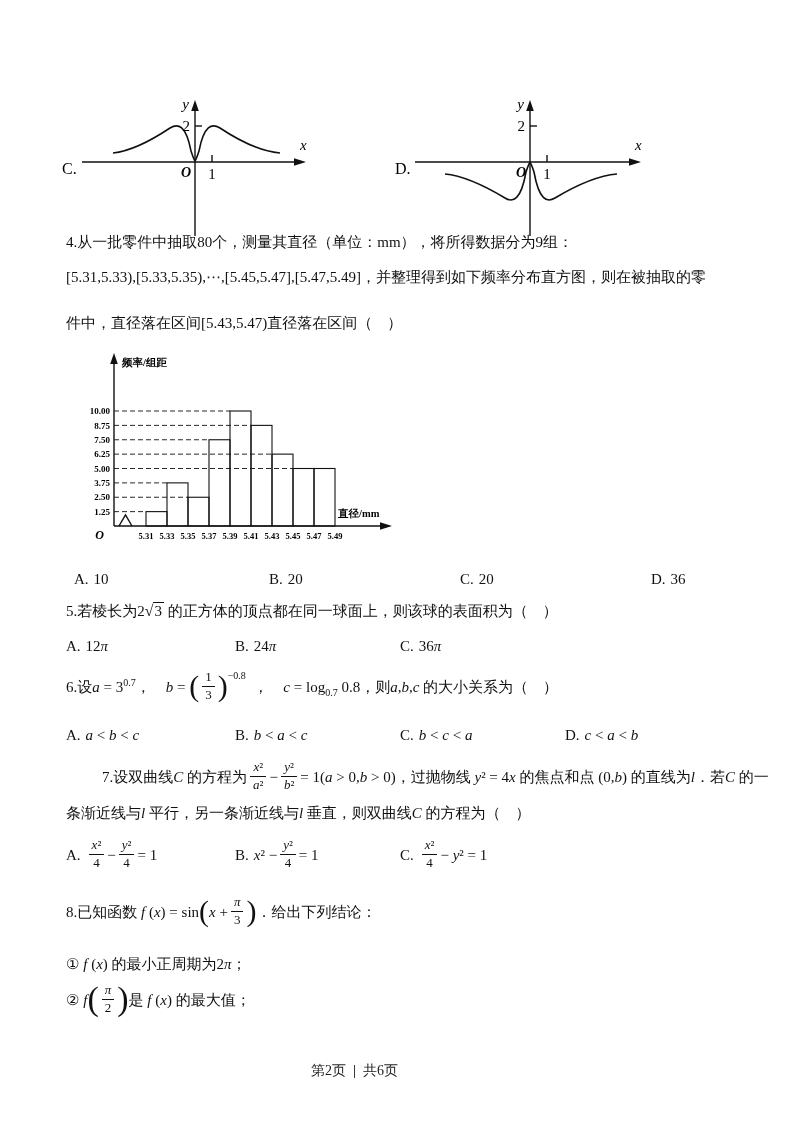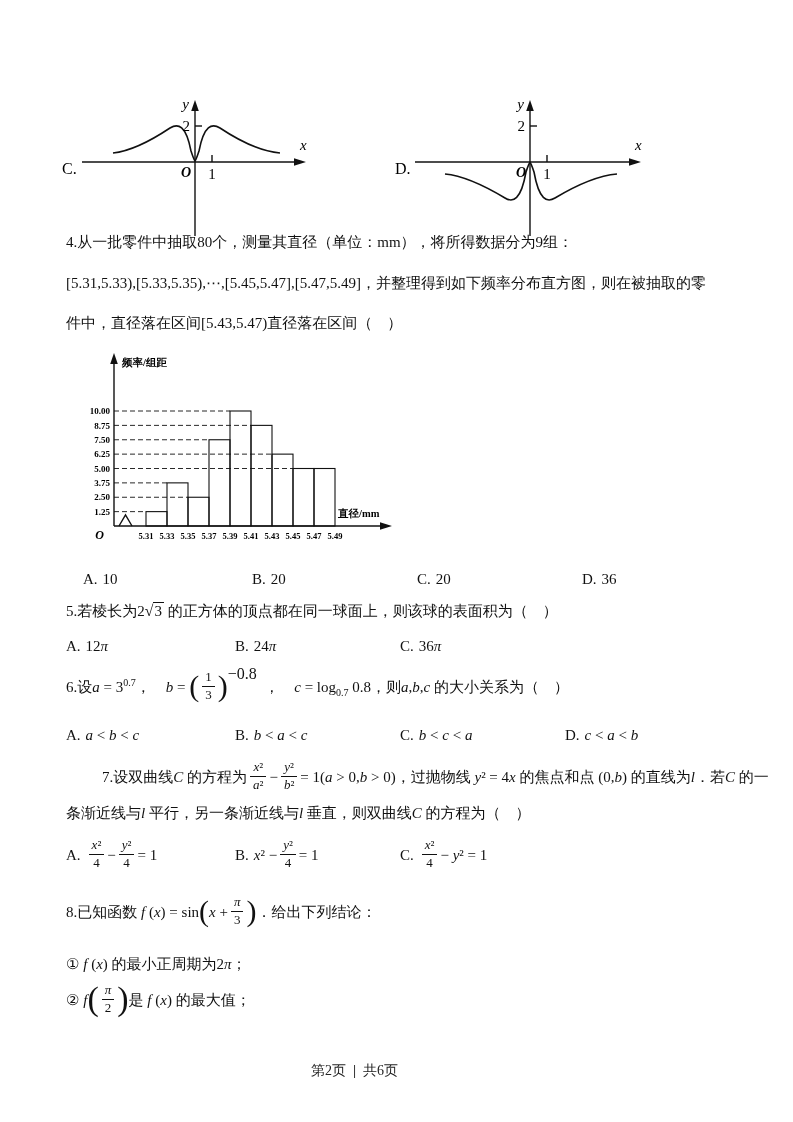--- a/index.html
+++ b/index.html
@@ -14,21 +14,21 @@
   .opt{white-space:nowrap;}
   .opt .k{margin-right:5px;}
   i{font-family:"Liberation Serif","DejaVu Serif",serif;}
   sup{font-size:10px;}
   sub,.lsub{font-size:10px;}
   .frac{display:inline-block;vertical-align:middle;position:relative;top:-2px;text-align:center;font-size:13px;line-height:1.15;margin:0 3px;}
   .frac .num{display:block;border-bottom:1.2px solid #111;padding:0 3px 1px 3px;}
   .frac .den{display:block;padding:1px 3px 0 3px;}
   .bp{font-size:30px;font-weight:400;vertical-align:middle;position:relative;top:-2px;line-height:0;}
   .bp.big{font-size:34px;}
-  .pexp{font-size:16px;position:relative;top:-13px;}
+  .pexp{font-size:10px;position:relative;top:-13px;}
   .sqrt{white-space:nowrap;}
   .sqrt .rad{font-size:1.05em;}
   .sqrt .sqrt-arg{border-top:1.3px solid #111;padding:0 2px 0 1px;}
   .footer{width:709px;text-align:center;font-size:14px;color:#222;}
   .footer .sep{margin:0 7px;font-weight:bold;color:#333;}
   svg text{font-family:"Liberation Serif","DejaVu Serif",serif;}
 </style>
 </head>
 <body>
 
@@ -64,21 +64,21 @@
     <polygon points="137,4 133.2,15 140.8,15" fill="#111"></polygon>
     <path d="M 52 78 C 74 80, 97 93, 112 102 C 120 107, 128 104, 133 76 Q 136 67, 137 66.5 Q 138 67, 141 76 C 146 104, 154 107, 162 102 C 177 93, 200 80, 224 78" fill="none" stroke="#111" stroke-width="1.6"></path>
     <text x="131" y="13" font-size="15" font-style="italic" text-anchor="end">y</text>
     <text x="242" y="54" font-size="15" font-style="italic">x</text>
     <text x="132" y="35" font-size="15" text-anchor="end">2</text>
     <text x="154" y="83" font-size="15" text-anchor="middle">1</text>
     <text x="133" y="81" font-size="14" font-style="italic" font-weight="bold" text-anchor="end">O</text>
   </svg>
 
   <div class="abs stem" style="left:66px;top:233px;">4.从一批零件中抽取80个，测量其直径（单位：mm），将所得数据分为9组：</div>
-  <div class="abs stem" style="left:66px;top:274px;">[5.31,5.33),[5.33,5.35),⋯,[5.45,5.47],[5.47,5.49]，并整理得到如下频率分布直方图，则在被抽取的零</div>
+  <div class="abs stem" style="left:66px;top:268px;">[5.31,5.33),[5.33,5.35),⋯,[5.45,5.47],[5.47,5.49]，并整理得到如下频率分布直方图，则在被抽取的零</div>
   <div class="abs stem" style="left:66px;top:314px;">件中，直径落在区间[5.43,5.47)直径落在区间（　）</div>
 
   <svg class="abs" style="left:86px;top:348px;" width="322" height="212" viewBox="0 0 322 212">
     <g stroke="#111" stroke-width="1.4" fill="none">
       <line x1="28" y1="178" x2="28" y2="14"></line>
       <line x1="28" y1="178" x2="298" y2="178"></line>
       <polyline points="33,178 39.5,167 46,178"></polyline>
     </g>
     <polygon points="28,5 24.2,16 31.8,16" fill="#111"></polygon>
     <polygon points="306,178 294,174.2 294,181.8" fill="#111"></polygon>
@@ -117,21 +117,21 @@
         <text x="123" y="191" text-anchor="middle" font-size="8.5" font-weight="bold">5.37</text>
         <text x="144" y="191" text-anchor="middle" font-size="8.5" font-weight="bold">5.39</text>
         <text x="165" y="191" text-anchor="middle" font-size="8.5" font-weight="bold">5.41</text>
         <text x="186" y="191" text-anchor="middle" font-size="8.5" font-weight="bold">5.43</text>
         <text x="207" y="191" text-anchor="middle" font-size="8.5" font-weight="bold">5.45</text>
         <text x="228" y="191" text-anchor="middle" font-size="8.5" font-weight="bold">5.47</text>
         <text x="249" y="191" text-anchor="middle" font-size="8.5" font-weight="bold">5.49</text>
       </g>
   </svg>
 
-  <div class="abs opts" style="left:83px;top:571px;">
+  <div class="abs opts" style="left:74px;top:571px;gap:26px;">
     <div class="opt"><span class="k">A.</span><span>10</span></div>
     <div class="opt"><span class="k">B.</span><span>20</span></div>
     <div class="opt"><span class="k">C.</span><span>20</span></div>
     <div class="opt"><span class="k">D.</span><span>36</span></div>
   </div>
 
   <div class="abs stem" style="left:66px;top:602px;">5.若棱长为2<span class="sqrt"><span class="rad">√</span><span class="sqrt-arg">3</span></span> 的正方体的顶点都在同一球面上，则该球的表面积为（　）</div>
   <div class="abs opts" style="left:66px;top:638px;">
     <div class="opt"><span class="k">A.</span><span>12<i>π</i></span></div>
     <div class="opt"><span class="k">B.</span><span>24<i>π</i></span></div>

